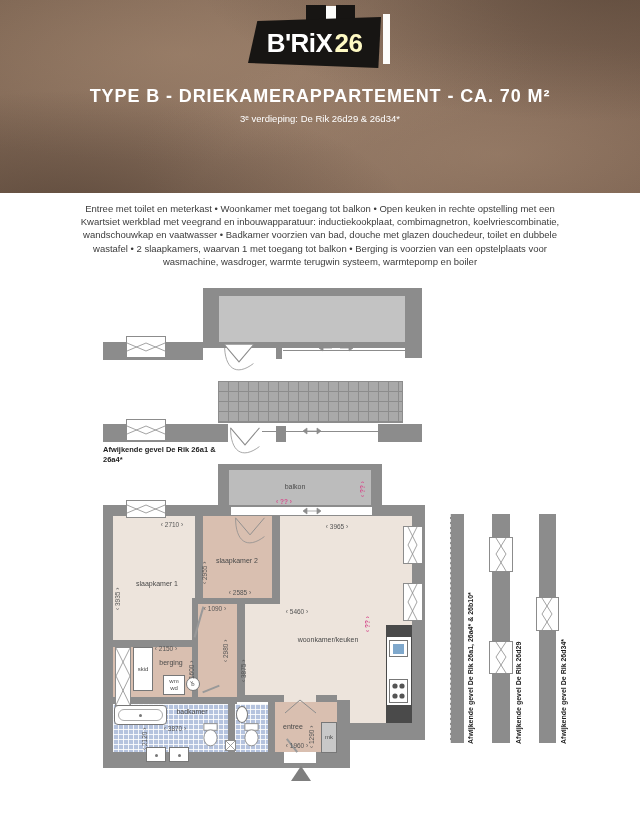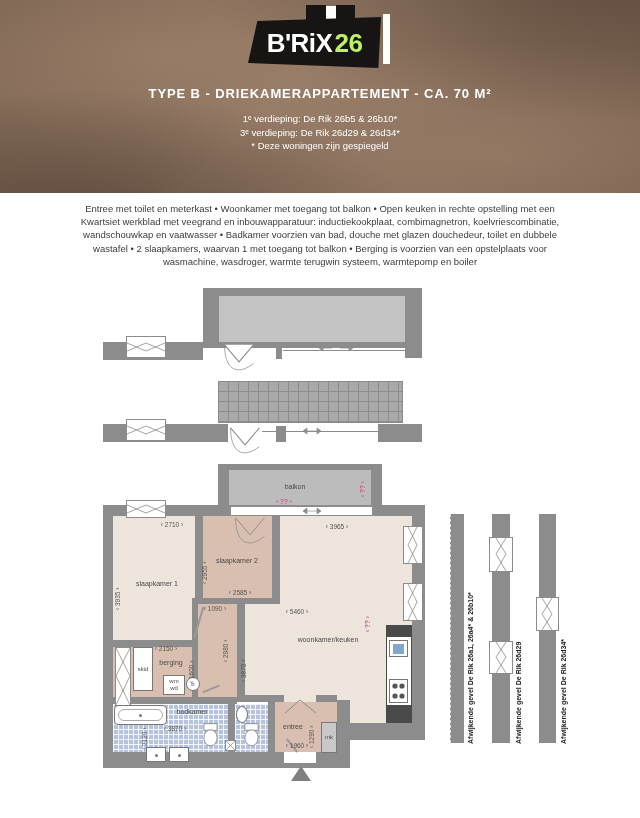--- a/index.html
+++ b/index.html
@@ -14,23 +14,23 @@
       radial-gradient(ellipse at 28% 28%, rgba(176,146,120,.38), transparent 55%),
       linear-gradient(135deg,#7c6452,#8f7562 45%,#7a6150 100%);}
   .logo-wrap{position:absolute;left:248px;top:5px;width:145px;height:64px;}
   .logo-tab{position:absolute;background:#171513;}
   .logo-tab.white{background:#fdfdfb;}
   .logo-box{position:absolute;left:0;top:12px;width:133px;height:51px;background:#171513;
     clip-path:polygon(7% 8%,100% 0,98% 100%,0 90%);
     display:flex;align-items:center;justify-content:center;}
   .logo-bar{position:absolute;left:135px;top:9px;width:7px;height:50px;background:#fdfdfb;}
   .logo-text{font-size:26px;font-weight:800;letter-spacing:-.5px;color:#fff;line-height:1;}
-  .logo-num{color:#bef264;margin-left:2px;}
+  .logo-num{color:#fef9c3;margin-left:2px;}
   .hero-title{position:absolute;left:0;top:86px;width:640px;text-align:center;color:#fff;
-    font-size:13px;font-weight:700;letter-spacing:.9px;}
+    font-size:18px;font-weight:700;letter-spacing:.9px;}
   .hero-lines{position:absolute;left:0;top:112px;width:640px;text-align:center;color:#fff;
     font-size:9.5px;line-height:13.5px;font-weight:500;}
   
   .desc{position:absolute;left:65px;top:202px;width:510px;text-align:center;color:#3c3c3c;
     font-size:9.5px;line-height:13.2px;}
   
   .wall{position:absolute;background:#8c8c8c;}
   .fill{position:absolute;}
   .cream{background:#ede4dc;}
   .tan{background:#d9bfb0;}
@@ -69,23 +69,21 @@
       <div class="logo-tab" style="left:58px;top:0;width:20px;height:15px;"></div>
       <div class="logo-tab white" style="left:78px;top:1px;width:10px;height:13px;"></div>
       <div class="logo-tab" style="left:88px;top:0;width:19px;height:15px;"></div>
       <div class="logo-box">
         <span class="logo-text"><span>B'RiX</span><span class="logo-num">26</span></span>
       </div>
       <div class="logo-bar"></div>
     </div>
     <div class="hero-title">TYPE B - DRIEKAMERAPPARTEMENT - CA. 70 M²</div>
     <div class="hero-lines">
-      <div>1ᵉ verdieping: De Rik 26b5 &amp; 26b10*</div>
       <div>3ᵉ verdieping: De Rik 26d29 &amp; 26d34*</div>
-      <div>* Deze woningen zijn gespiegeld</div>
     </div>
   </div>
 
   <div class="desc">Entree met toilet en meterkast • Woonkamer met toegang tot balkon • Open keuken in rechte opstelling met een Kwartsiet werkblad met veegrand en inbouwapparatuur: inductiekookplaat, combimagnetron, koelvriescombinatie, wandschouwkap en vaatwasser • Badkamer voorzien van bad, douche met glazen douchedeur, toilet en dubbele wastafel • 2 slaapkamers, waarvan 1 met toegang tot balkon • Berging is voorzien van een opstelplaats voor wasmachine, wasdroger, warmte terugwin systeem, warmtepomp en boiler</div>
 
   <div class="wall" style="left:203px;top:288px;width:219px;height:60px;"></div>
   <div class="fill grayfill" style="left:219px;top:296px;width:196px;height:46px;border-right:2px dashed #9b9b9b;"></div>
   <div class="wall" style="left:103px;top:342px;width:100px;height:18px;"></div>
   <svg class="svgabs" style="left:126px;top:336px;" width="40" height="22" viewBox="0 0 40 22">
     <rect x="0.5" y="0.5" width="39" height="21" fill="#fff" stroke="#8c8c8c"></rect>
@@ -115,20 +113,21 @@
   <svg class="svgabs" style="left:228px;top:426px;" width="34" height="36" viewBox="0 0 40 40">
     <path d="M3 1 L20 21 L37 1" fill="#fff" stroke="#8c8c8c" stroke-width="1.2"></path>
     <path d="M3 1 C 3 28, 16 39, 37 23" fill="none" stroke="#8c8c8c" stroke-width="0.9"></path>
   </svg>
   <div class="wall" style="left:276px;top:426px;width:10px;height:16px;"></div>
   <div style="position:absolute;left:262px;top:431px;width:116px;height:1px;background:#8c8c8c;"></div>
   <svg class="svgabs" style="left:303px;top:427px;" width="18" height="8" viewBox="0 0 18 8">
     <path d="M4 4 H14 M4 1 L0 4 L4 7 Z M14 1 L18 4 L14 7 Z" fill="#8c8c8c" stroke="#8c8c8c" stroke-width="0.7"></path>
   </svg>
   <div class="wall" style="left:378px;top:424px;width:44px;height:18px;"></div>
+  <div class="gevel-label" style="left:103px;top:445px;width:125px;">Afwijkende gevel De Rik 26a1 &amp; 26a4*</div>
 
   <div class="wall" style="left:218px;top:464px;width:164px;height:7px;"></div>
   <div class="wall" style="left:218px;top:464px;width:11px;height:48px;"></div>
   <div class="wall" style="left:371px;top:464px;width:11px;height:48px;"></div>
   <div class="fill balkfill" style="left:229px;top:470px;width:142px;height:42px;"></div>
   <div class="room-label" style="left:270px;top:483px;width:50px;">balkon</div>
   <div class="dim h pink" style="left:284px;top:498px;">??</div>
   <div class="dim v pink" style="left:359px;top:497px;">??</div>
 
   <div class="fill cream" style="left:113px;top:516px;width:82px;height:124px;"></div>

